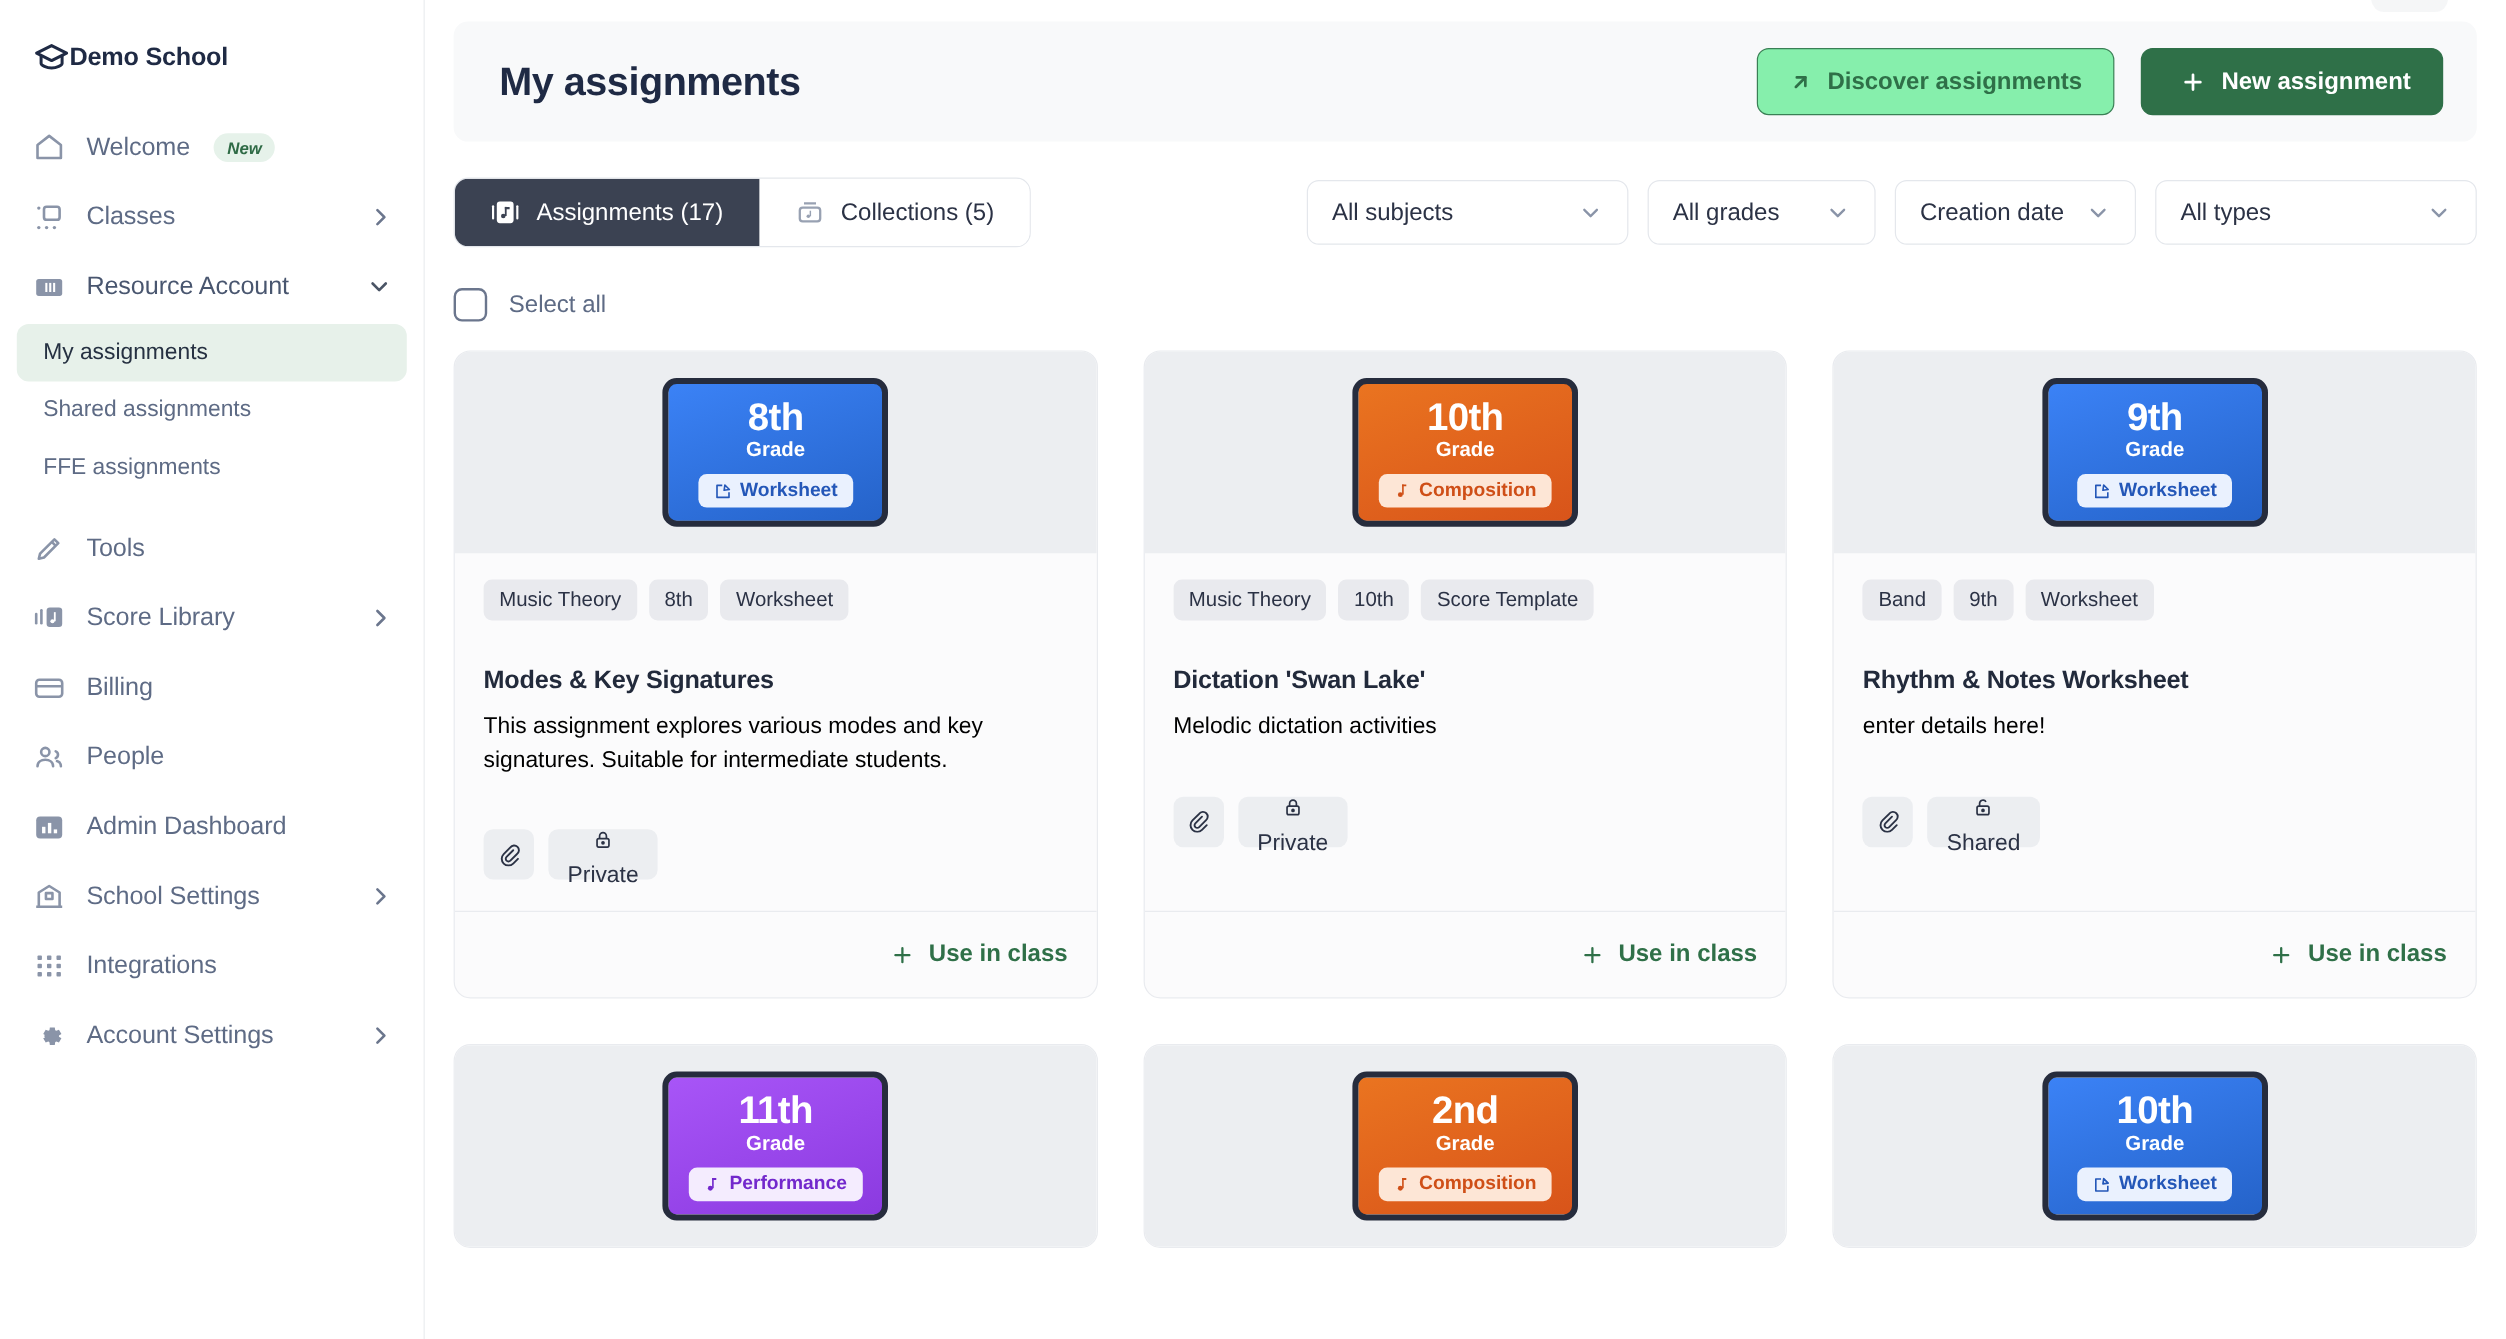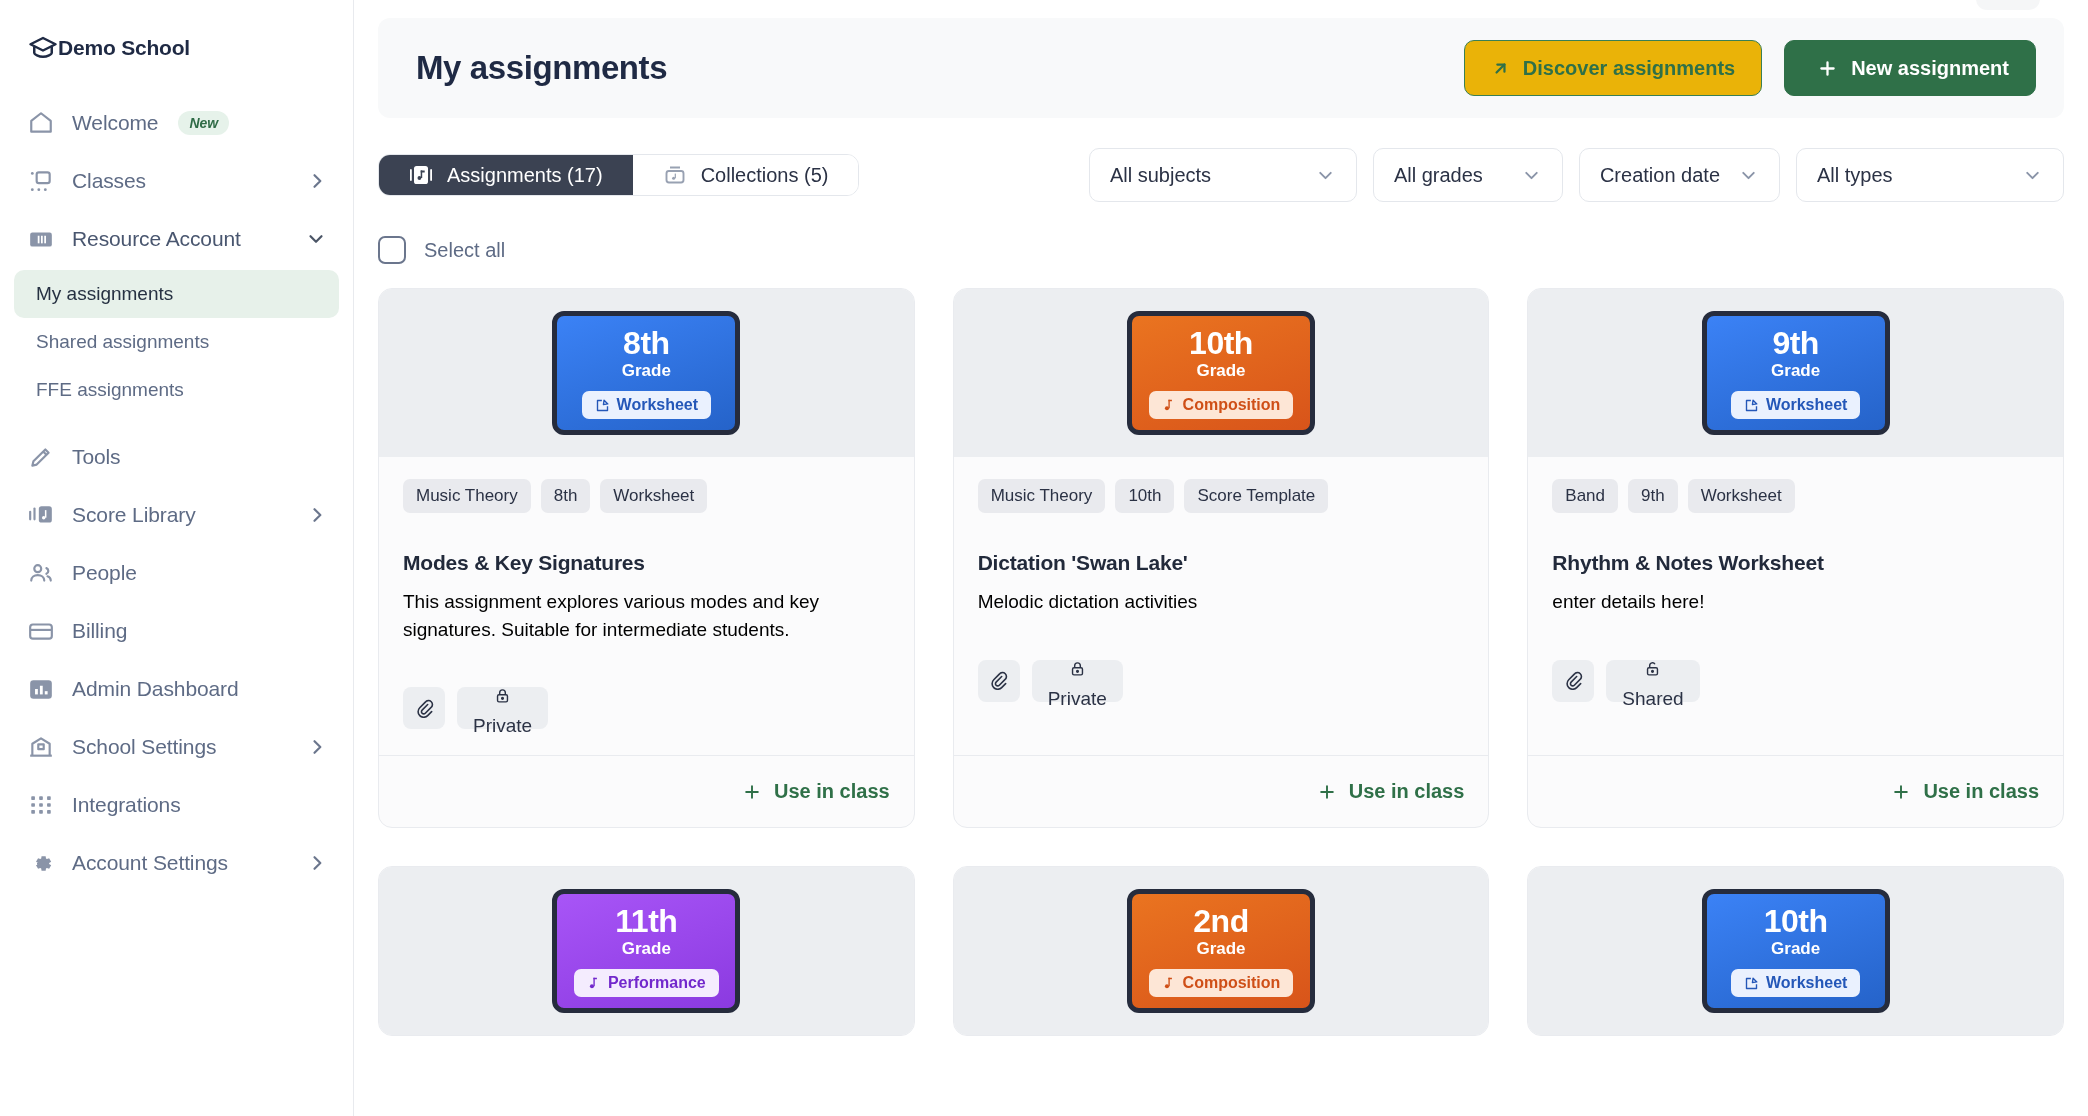--- a/index.html
+++ b/index.html
@@ -68,34 +68,34 @@
     display: flex; align-items: center; justify-content: space-between;
     padding: 0 28px 0 38px;
   }
   .page-title { font-size: 33px; font-weight: 700; color: #1f2a44; letter-spacing: -0.4px; }
   .head-actions { display: flex; align-items: center; gap: 22px; }
   .btn {
     display: inline-flex; align-items: center; gap: 13px;
     height: 56px; padding: 0 26px; border-radius: 10px;
     font-size: 20px; font-weight: 700; cursor: pointer; white-space: nowrap;
   }
-  .btn-outline { background: #eab308; border: 1.5px solid #3a8055; color: #2f7048; }
+  .btn-outline { background: #86efac; border: 1.5px solid #3a8055; color: #2f7048; }
   .btn-primary { background: #2f7048; color: #fff; border: 1.5px solid #2f7048; padding-left: 32px; }
 
   .toolbar {
     margin: 30px 24px 0 24px;
     display: flex; align-items: center; justify-content: space-between;
   }
   .tabs {
     display: flex; border: 1px solid #e4e7ec; border-radius: 12px;
     overflow: hidden; background: #fff;
   }
   .tab {
     display: flex; align-items: center; gap: 14px;
-    height: 40px; padding: 0 30px;
+    height: 56px; padding: 0 30px;
     font-size: 20px; color: #2b3245; cursor: pointer; background: #fff;
   }
   .tab.active { background: #3b4252; color: #ffffff; }
   .filters { display: flex; align-items: center; gap: 16px; }
   .select {
     display: flex; align-items: center; justify-content: space-between; gap: 18px;
     height: 54px; min-width: 158px; padding: 0 20px;
     border: 1px solid #e4e7ec; border-radius: 10px; background: #fff;
     font-size: 20px; color: #2b3245; cursor: pointer; white-space: nowrap;
   }
@@ -272,38 +272,38 @@
         <span class="nav-label">Score Library</span>
         <span class="chev">
           <svg width="20" height="20" viewBox="0 0 24 24" fill="none" stroke="#6b768d" stroke-width="2.6" stroke-linecap="round" stroke-linejoin="round">
               <path d="M9 5l7 7-7 7"></path>
             </svg>
         </span>
       </div>
 
       <div class="nav-item">
         <span class="ico">
+          <svg width="26" height="26" viewBox="0 0 24 24" fill="none" stroke="#8a94a8" stroke-width="2">
+              <rect x="2" y="6" width="20" height="13" rx="2.5"></rect>
+              <path d="M2 11h20"></path>
+            </svg>
+        </span>
+        <span class="nav-label">Billing</span>
+      </div>
+
+      <div class="nav-item">
+        <span class="ico">
           <svg width="26" height="26" viewBox="0 0 24 24" fill="none" stroke="#8a94a8" stroke-width="2" stroke-linecap="round">
               <circle cx="9" cy="8" r="3.2"></circle>
               <path d="M3 19c0-3.3 2.7-5 6-5s6 1.7 6 5"></path>
               <path d="M17 7.5a2.8 2.8 0 010 5.2"></path>
               <path d="M18 15c2 .6 3 2.1 3 4"></path>
             </svg>
         </span>
         <span class="nav-label">People</span>
-      </div>
-
-      <div class="nav-item">
-        <span class="ico">
-          <svg width="26" height="26" viewBox="0 0 24 24" fill="none" stroke="#8a94a8" stroke-width="2">
-              <rect x="2" y="6" width="20" height="13" rx="2.5"></rect>
-              <path d="M2 11h20"></path>
-            </svg>
-        </span>
-        <span class="nav-label">Billing</span>
       </div>
 
       <div class="nav-item">
         <span class="ico">
           <svg width="26" height="26" viewBox="0 0 24 24" fill="#8a94a8">
               <rect x="2" y="4" width="20" height="17" rx="3"></rect>
               <rect x="6.5" y="12" width="2.6" height="5" fill="#fff"></rect>
               <rect x="11" y="9" width="2.6" height="8" fill="#fff"></rect>
               <rect x="15.5" y="14" width="2.6" height="3" fill="#fff"></rect>
             </svg>

